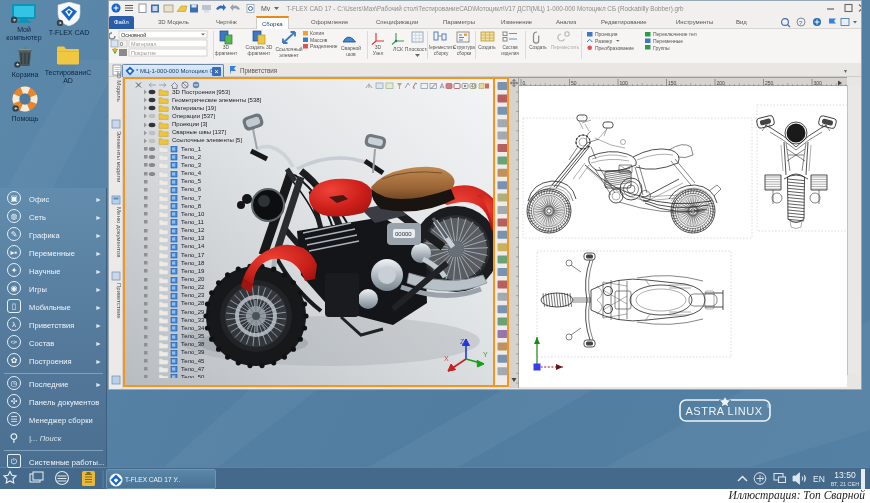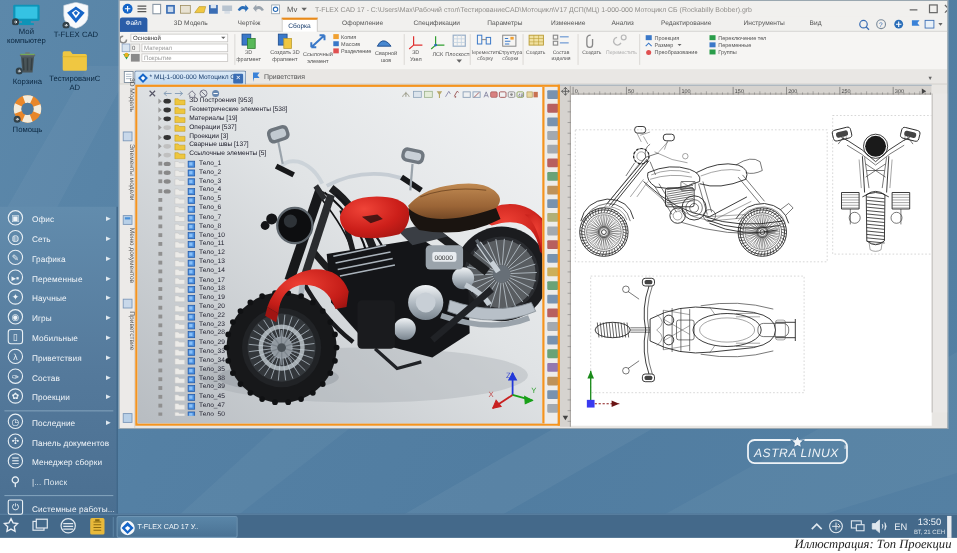--- a/index.html
+++ b/index.html
@@ -79,29 +79,29 @@
       <rect x="40" y="5.5" width="9" height="6.5" fill="none" stroke="#dfe7ee" stroke-width="1"></rect>
         <rect x="44.5" y="9" width="7" height="5.5" fill="#44698a" stroke="#dfe7ee" stroke-width="1"></rect>
       <path d="M59 8v5h2.8l3.7 3.2v-11.4l-3.7 3.2zM68 8.4a3.6 3.6 0 0 1 0 4.2M70.3 7a6 6 0 0 1 0 7" fill="#dfe7ee" stroke="#dfe7ee" stroke-width="0.8"></path>
       <text x="79" y="13.5" font-size="8.5" fill="#e8eef4">EN</text>
       <text x="111" y="9.5" font-size="8.5" fill="#eef3f8" text-anchor="middle">13:50</text>
       <text x="111" y="17.5" font-size="5.5" fill="#d8e2ea" text-anchor="middle">ВТ, 21 СЕН</text>
       <rect x="127" y="1" width="4" height="20" fill="#e8ecf0"></rect>
     </svg>
   </div>
 
-  <div class="abs" style="left:679px;top:396px;width:111px;height:26px;font-style:italic;">
+  <div class="abs" style="left:679px;top:396px;width:111px;height:26px;">
     <svg width="92" height="26">
       <rect x="1" y="4" width="90" height="21" rx="6" fill="none" stroke="#eef3f7" stroke-width="1.6"></rect>
       <path d="M46 0l1.8 3.6 4 .6-2.9 2.8.7 4-3.6-1.9-3.6 1.9.7-4-2.9-2.8 4-.6z" fill="#eef3f7" stroke="#4e7a9e" stroke-width="1"></path>
       <text x="45" y="19" font-size="11" fill="#eef3f7" text-anchor="middle" font-family="Liberation Sans" letter-spacing="0.5">ASTRA LINUX</text>
       <text x="88" y="12" font-size="5" fill="#eef3f7">®</text>
     </svg>
   </div>
-  <div id="caption" class="abs">Иллюстрация: Топ Проекции</div>
+  <div id="caption" class="abs">Иллюстрация: Топ Сварной</div>
   <div id="win" class="abs">
     <div id="titlebar" class="abs">
       <svg width="752" height="14" style="position:absolute;left:0;top:0;">
         <circle cx="7" cy="7" r="4.5" fill="#1565c8"></circle>
           <path d="M4.5 7l5 0M7 4.5l0 5" stroke="#fff" stroke-width="1"></path>
         <path d="M16 4.5h8M16 7h8M16 9.5h8" stroke="#555" stroke-width="1.2"></path>
         <rect x="30" y="3" width="7" height="8.5" fill="#fff" stroke="#8a98a6"></rect>
         <rect x="42" y="3.5" width="8" height="8" fill="#3a6db4"></rect>
           <rect x="43.5" y="5" width="5" height="5" fill="#c8d8ec"></rect>
         <rect x="55" y="4" width="9" height="7" fill="#e8e2d2" stroke="#9a8a5a" stroke-width="0.7"></rect>
@@ -1487,40 +1487,40 @@
         <div class="mt">Приветствия</div>
         <div class="arr">►</div>
       </div>
     <div class="mi" style="top:147px;">
         <div class="mic">✑</div>
         <div class="mt">Состав</div>
         <div class="arr">►</div>
       </div>
     <div class="mi" style="top:165px;">
         <div class="mic">✿</div>
-        <div class="mt">Проекции</div>
+        <div class="mt">Построения</div>
         <div class="arr">►</div>
       </div>
     <div class="msep" style="top:185px;"></div>
     <div class="mi" style="top:188px;">
         <div class="mic">◷</div>
         <div class="mt">Последние</div>
         <div class="arr">►</div>
       </div>
     <div class="mi" style="top:206px;">
         <div class="mic">✣</div>
         <div class="mt">Панель документов</div>
       </div>
     <div class="mi" style="top:224px;">
         <div class="mic">☰</div>
         <div class="mt">Менеджер сборки</div>
       </div>
     <div class="mi" style="top:242px;">
         <div class="mic" style="border-color:transparent;font-size:12px;">⚲</div>
-        <div class="mt" style="color:#dfe8ef;">|... Поиск</div>
+        <div class="mt" style="color:#dfe8ef;font-style:italic;">|... Поиск</div>
       </div>
     <div class="msep" style="top:262px;"></div>
     <div class="mi" style="top:266px;">
         <div class="mic" style="border-radius:2px;">⏻</div>
         <div class="mt">Системные работы...</div>
       </div>
   </div>
 </div>
 
 </body></html>

